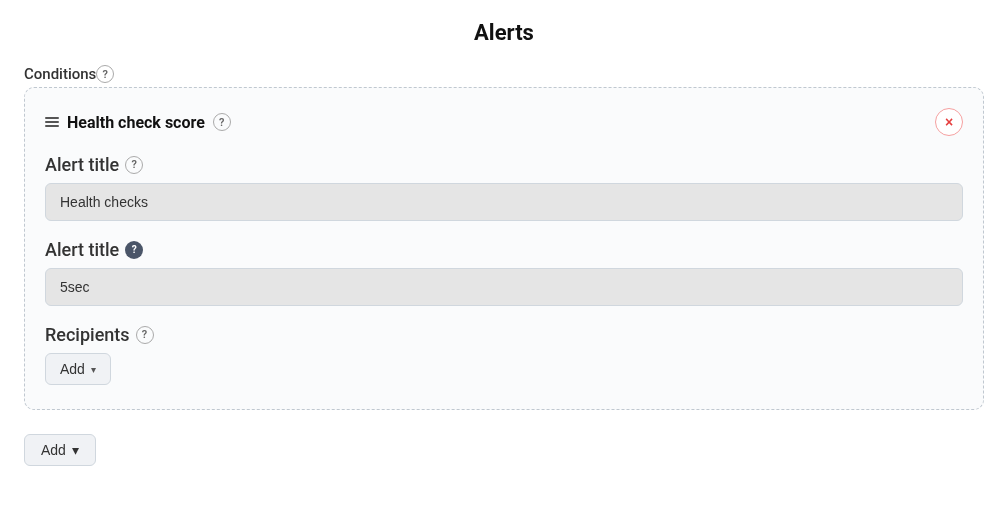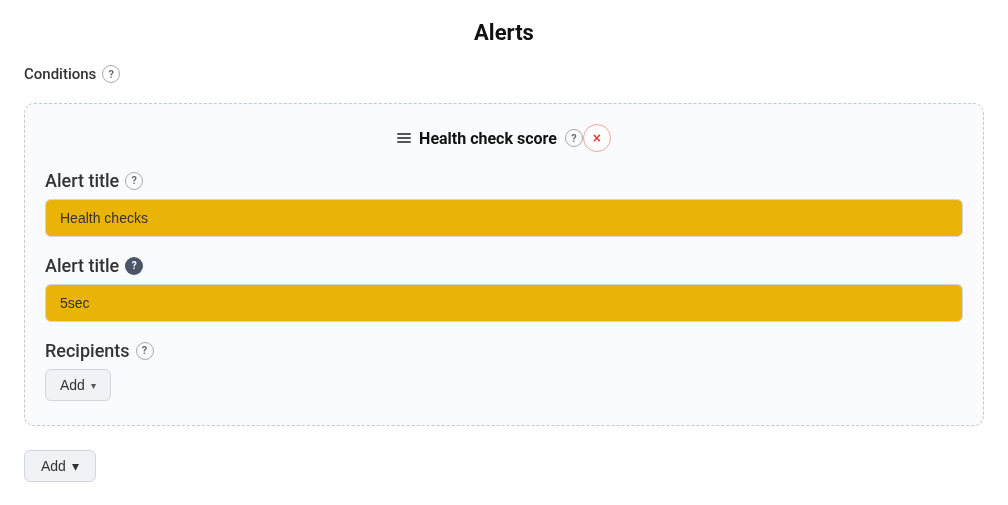--- a/index.html
+++ b/index.html
@@ -20,22 +20,21 @@
     .page-title {
       font-size: 22px;
       font-weight: 700;
       margin-bottom: 20px;
       color: #111;
       text-align: center;
     }
 
     .conditions-row {
       display: flex;
-      gap: 6px;
-      margin-bottom: 20px;
+      margin-bottom: 4px;
     }
 
     .conditions-label {
       font-size: 15px;
       font-weight: 500;
       color: #333;
     }
 
     .help-icon {
       display: inline-flex;
@@ -57,21 +56,21 @@
       border-radius: 10px;
       padding: 20px 20px 20px 20px;
       background: #fafbfc;
       position: relative;
       margin-bottom: 20px;
     }
 
     .card-header {
       display: flex;
       align-items: center;
-      justify-content: center;
+      justify-content: space-between;
       margin-bottom: 18px;
     }
 
     .card-header-left {
       display: flex;
       align-items: center;
       gap: 8px;
     }
 
     .drag-icon {
@@ -141,21 +140,21 @@
       font-weight: 700;
       flex-shrink: 0;
     }
 
     .text-input {
       width: 100%;
       padding: 10px 14px;
       font-size: 14px;
       border: 1.5px solid #d0d7de;
       border-radius: 6px;
-      background: #eab308;
+      background: #e5e5e5;
       color: #333;
       outline: none;
     }
 
     .recipients-section {
       margin-bottom: 4px;
     }
 
     .add-btn {
       display: inline-flex;

